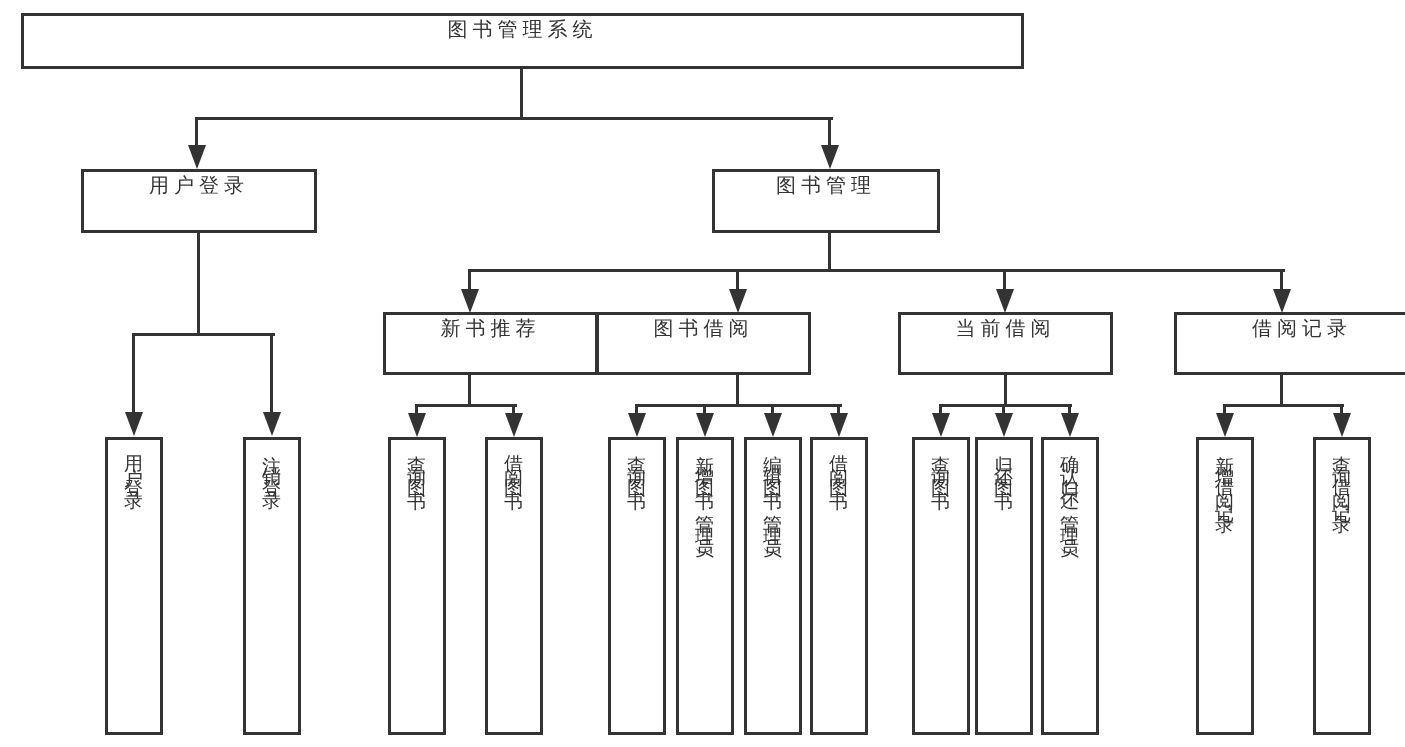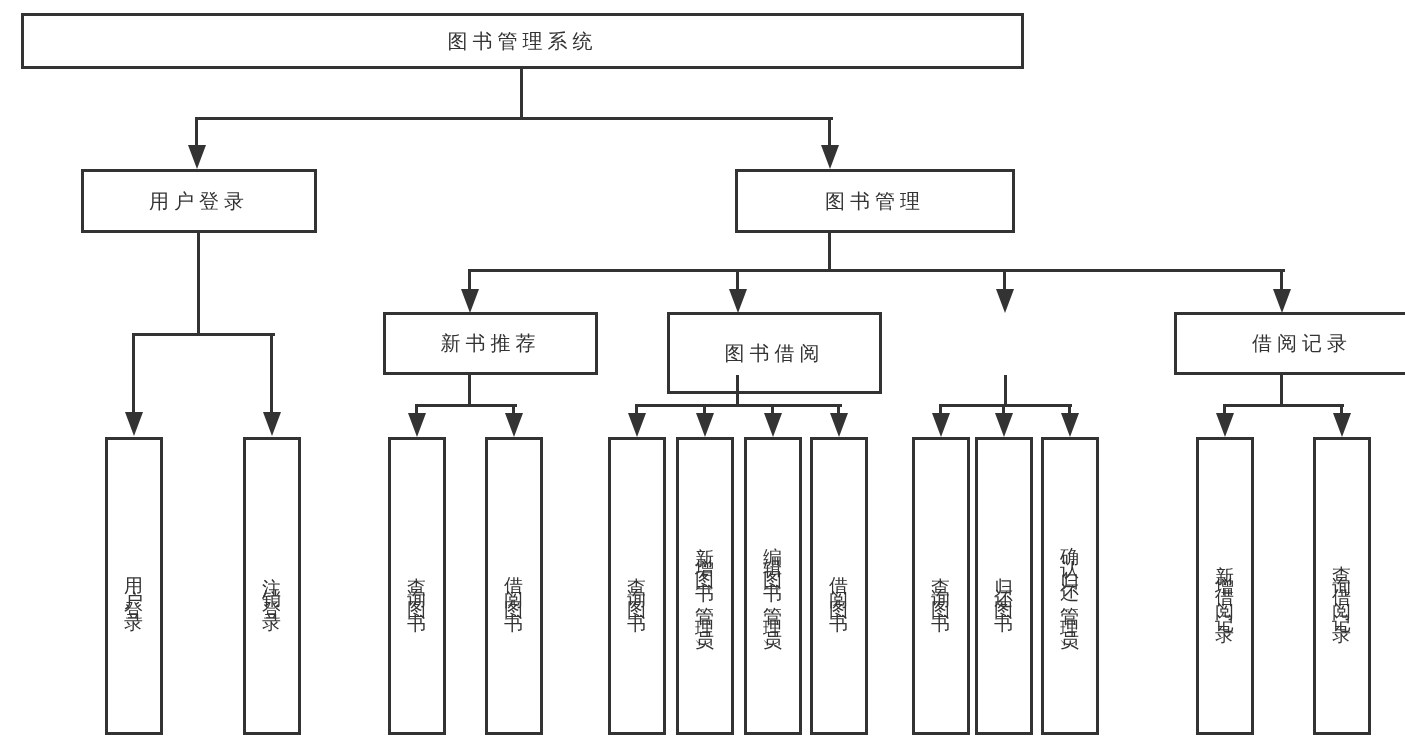--- a/index.html
+++ b/index.html
@@ -13,21 +13,21 @@
   }
   .canvas { position: absolute; left: 0; top: 0; width: 1405px; height: 747px; }
 
   
   .box {
     position: absolute;
     box-sizing: border-box;
     border: 3px solid #333333;
     background: #ffffff;
     display: flex;
-    align-items: center;
+    align-items: flex-start;
     justify-content: center;
   }
   .hbox span {
     font-size: 20px;
     letter-spacing: 5px;
     white-space: nowrap;
     color: #333333;
   }
   .leaf { width: 58px; height: 298px; top: 437px; }
   .leaf .vtext {
@@ -68,32 +68,35 @@
 <div class="canvas">
 
   <div class="box hbox" style="left:21px; top:13px; width:1003px; height:56px;">
     <span>图书管理系统</span>
   </div>
 
   <div class="box hbox" style="left:81px; top:169px; width:236px; height:64px;">
     <span>用户登录</span>
   </div>
 
-  <div class="box hbox" style="left:712px; top:169px; width:280px; height:64px;margin-left:23px;">
+  <div class="box hbox" style="left:712px; top:169px; width:228px; height:64px;">
     <span>图书管理</span>
   </div>
 
   <div class="box hbox" style="left:383px; top:312px; width:215px; height:63px;">
     <span>新书推荐</span>
   </div>
 
-  <div class="box hbox" style="left:667px; top:312px; width:215px; height:82px;">
+  <div class="box hbox" style="left:596px; top:312px; width:215px; height:63px;">
     <span>图书借阅</span>
   </div>
 
+  <div class="box hbox" style="left:898px; top:312px; width:215px; height:63px;">
+    <span>当前借阅</span>
+  </div>
 
   <div class="box hbox" style="left:1174px; top:312px; width:256px; height:63px;">
     <span>借阅记录</span>
   </div>
 
   <div class="box leaf" style="left:105px;">
     <span class="vtext">用户登录</span>
   </div>
   <div class="box leaf" style="left:243px;">
     <span class="vtext">注销登录</span>

